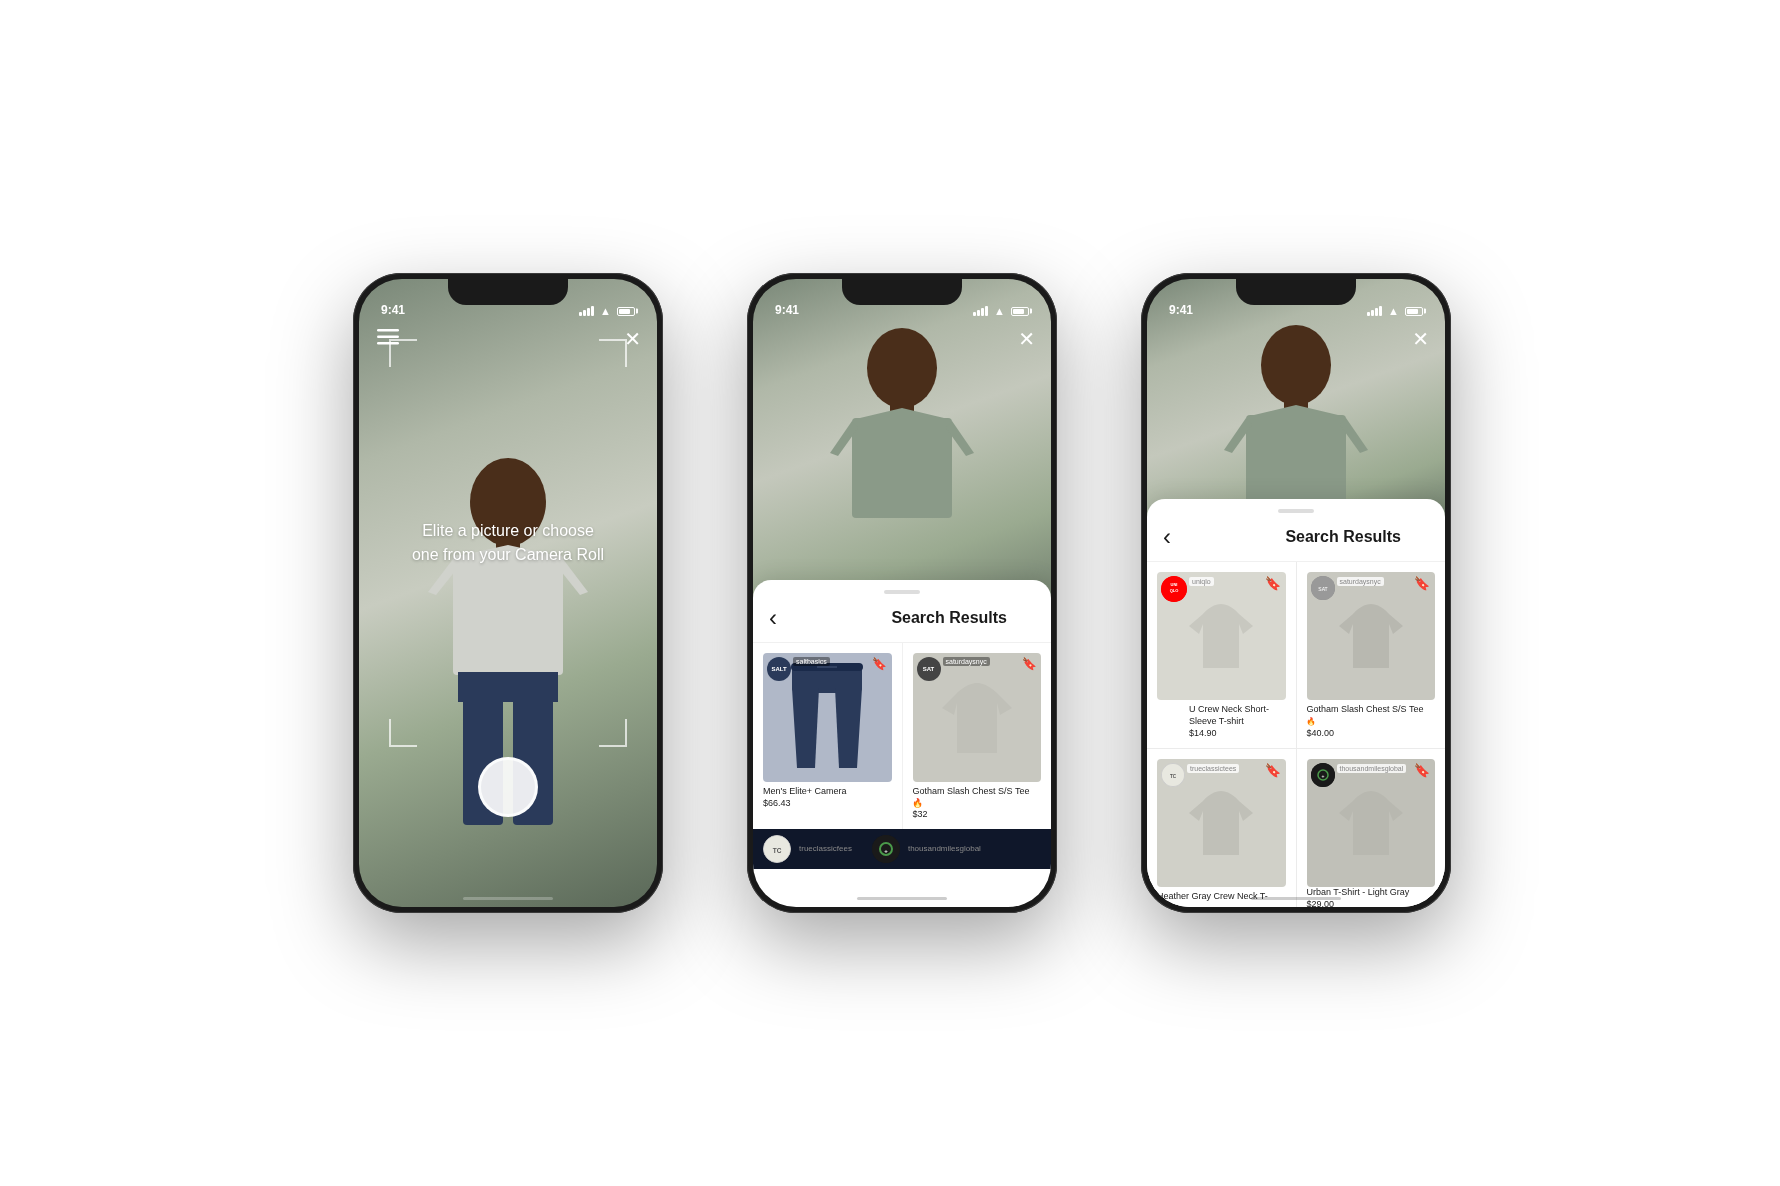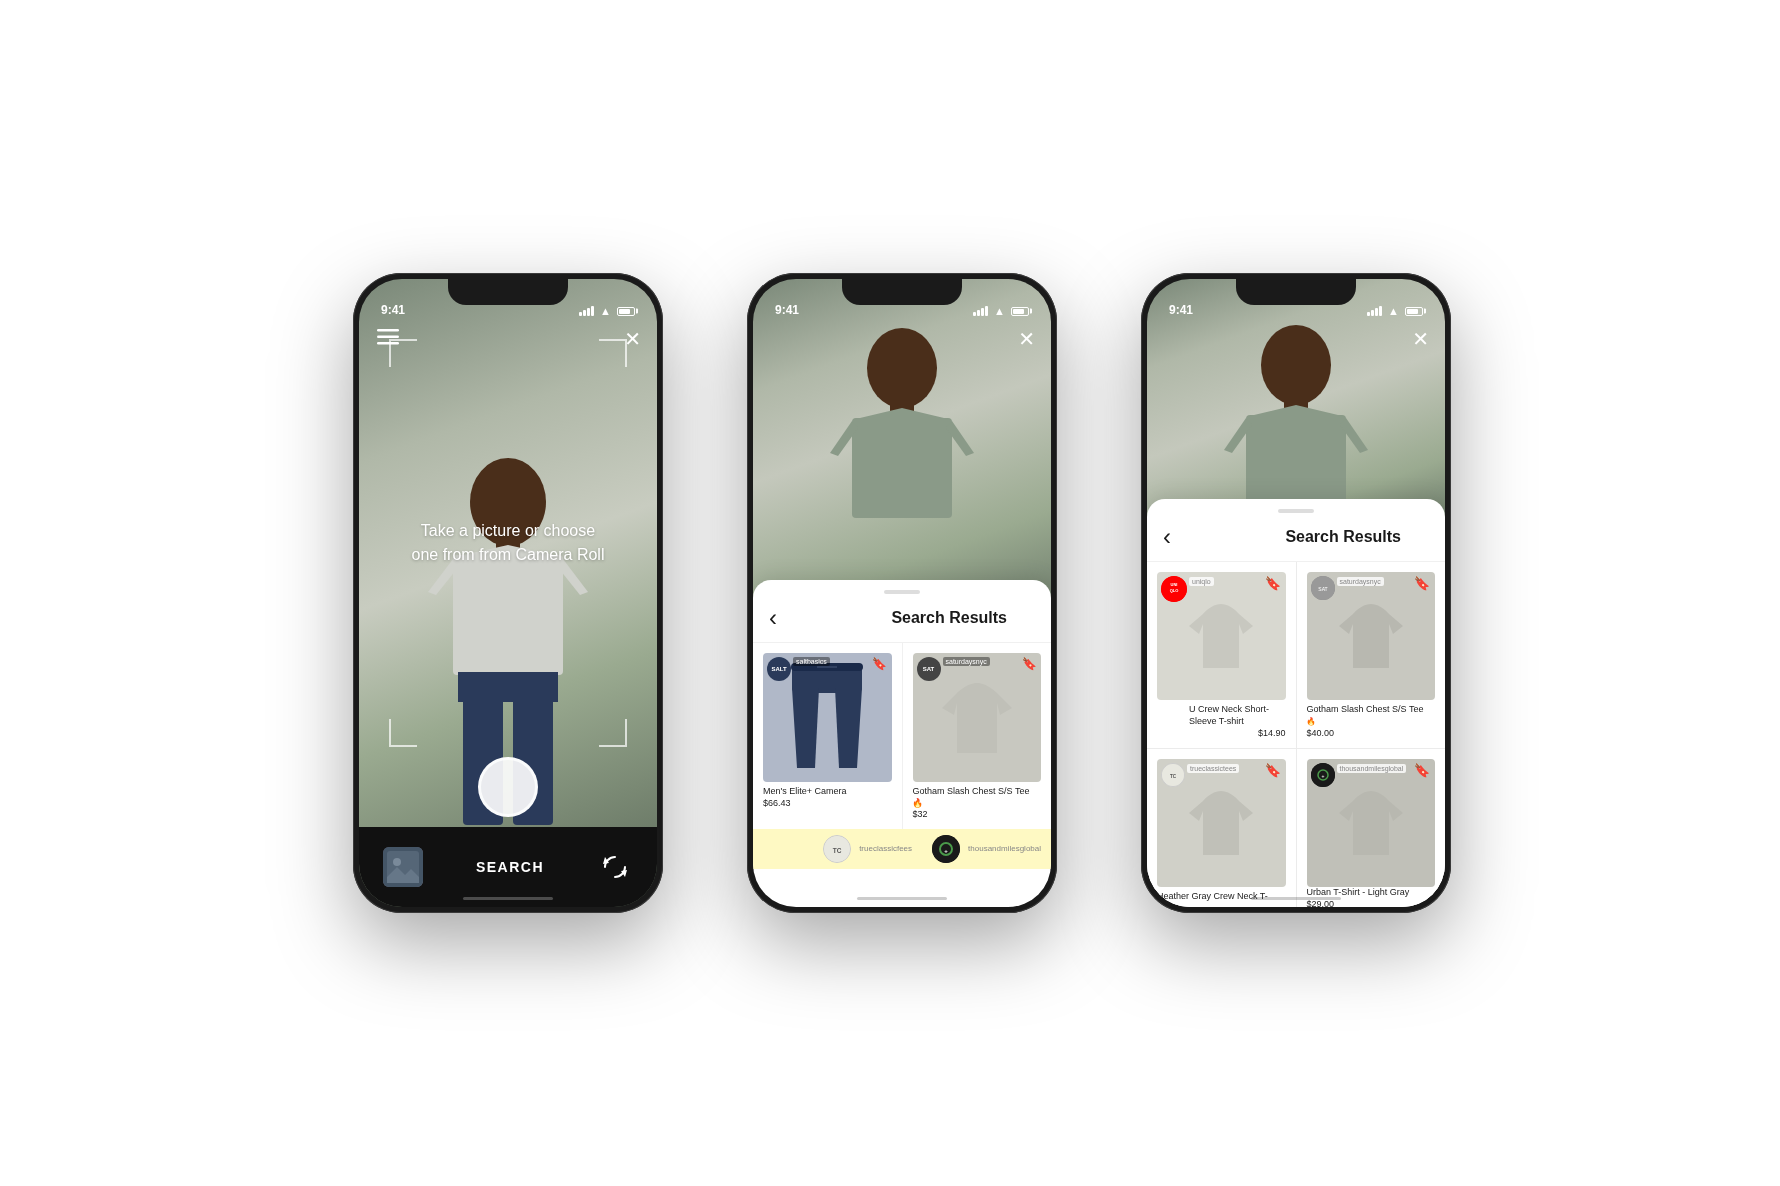--- a/index.html
+++ b/index.html
@@ -331,22 +331,21 @@
       font-size: 9px;
       color: #1a1a1a;
       font-weight: 400;
     }
 
     
     .more-sellers {
       display: flex;
       gap: 8px;
       padding: 6px 10px;
-      background: #fef9c3;
-      justify-content: flex-end;
+      background: #0f172a;
     }
 
     .seller-avatar {
       width: 28px;
       height: 28px;
       border-radius: 50%;
       background: #ddd;
       display: flex;
       align-items: center;
       justify-content: center;
@@ -449,43 +448,24 @@
         </svg>
       </div>
 
       <div class="x-close">✕</div>
 
       <div class="corner-bracket tl"></div>
       <div class="corner-bracket tr"></div>
       <div class="corner-bracket bl"></div>
       <div class="corner-bracket br"></div>
 
-      <div class="camera-prompt">Take a picture or choose one from from Camera Roll</div>
+      <div class="camera-prompt">Elite a picture or choose one from your Camera Roll</div>
 
       <div class="shutter-btn"></div>
 
-      <div class="camera-bottom-bar">
-        <div class="gallery-thumb">
-          <svg width="40" height="40" viewBox="0 0 40 40" xmlns="http://www.w3.org/2000/svg">
-            <rect width="40" height="40" fill="#445566"></rect>
-            <rect x="4" y="4" width="32" height="32" rx="3" fill="#556677"></rect>
-            <circle cx="14" cy="15" r="4" fill="#7a8a9a"></circle>
-            <path d="M4 30 L14 20 L22 28 L28 22 L36 30 L36 36 L4 36 Z" fill="#667788"></path>
-          </svg>
-        </div>
-        <span class="search-label">SEARCH</span>
-        <div class="flip-icon">
-          <svg width="28" height="28" viewBox="0 0 28 28" fill="white" xmlns="http://www.w3.org/2000/svg">
-            <path d="M14 4 C8.5 4 4 8.5 4 14" stroke="white" stroke-width="2" fill="none" stroke-linecap="round"></path>
-            <polygon points="2,11 4,4 8,10" fill="white"></polygon>
-            <path d="M14 24 C19.5 24 24 19.5 24 14" stroke="white" stroke-width="2" fill="none" stroke-linecap="round"></path>
-            <polygon points="26,17 24,24 20,18" fill="white"></polygon>
-          </svg>
-        </div>
-      </div>
 
       <div class="home-bar"></div>
     </div>
   </div>
 </div>
 
 <div class="phone-wrapper">
   <div class="phone">
     <div class="phone-inner">
 
@@ -655,21 +635,21 @@
                 </svg>
               </div>
               <span style="position:absolute;top:5px;left:32px;font-size:7px;color:#888;background:rgba(255,255,255,0.8);padding:1px 3px;border-radius:2px;">uniqlo</span>
               <svg width="80" height="80" viewBox="0 0 80 80" xmlns="http://www.w3.org/2000/svg">
                 <path d="M22 18 C22 18 30 8 40 8 C50 8 58 18 58 18 L72 30 L62 38 L58 28 L58 72 L22 72 L22 28 L18 38 L8 30 Z" fill="#c8c8c0"></path>
               </svg>
               <div style="position:absolute;top:4px;right:4px;color:#999;font-size:13px;">🔖</div>
             </div>
             <div style="margin-top:4px;margin-left:32px;">
               <div style="font-size:9px;color:#1a1a1a;font-weight:500;line-height:1.3;">U Crew Neck Short-Sleeve T-shirt</div>
-              <div style="font-size:9px;color:#1a1a1a;text-align:right;">$14.90</div>
+              <div style="font-size:9px;color:#1a1a1a;">$14.90</div>
             </div>
           </div>
 
           <div style="background:white;padding:10px;">
             <div style="width:100%;aspect-ratio:1;background:#c8c8c0;border-radius:4px;position:relative;display:flex;align-items:center;justify-content:center;">
               <div style="position:absolute;top:4px;left:4px;width:24px;height:24px;border-radius:50%;background:#888;display:flex;align-items:center;justify-content:center;">
                 <svg width="24" height="24" viewBox="0 0 24 24" xmlns="http://www.w3.org/2000/svg">
                   <circle cx="12" cy="12" r="12" fill="#999"></circle>
                   <text x="12" y="15" text-anchor="middle" font-size="5" fill="white">SAT</text>
                 </svg>

